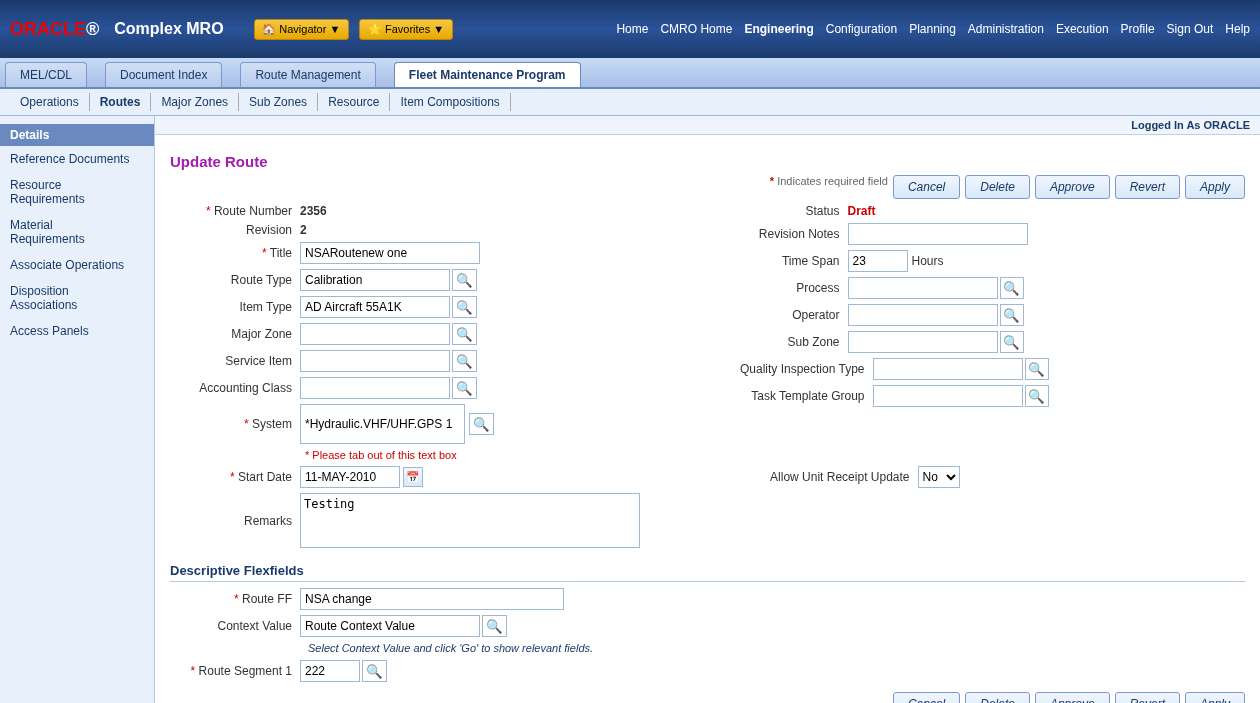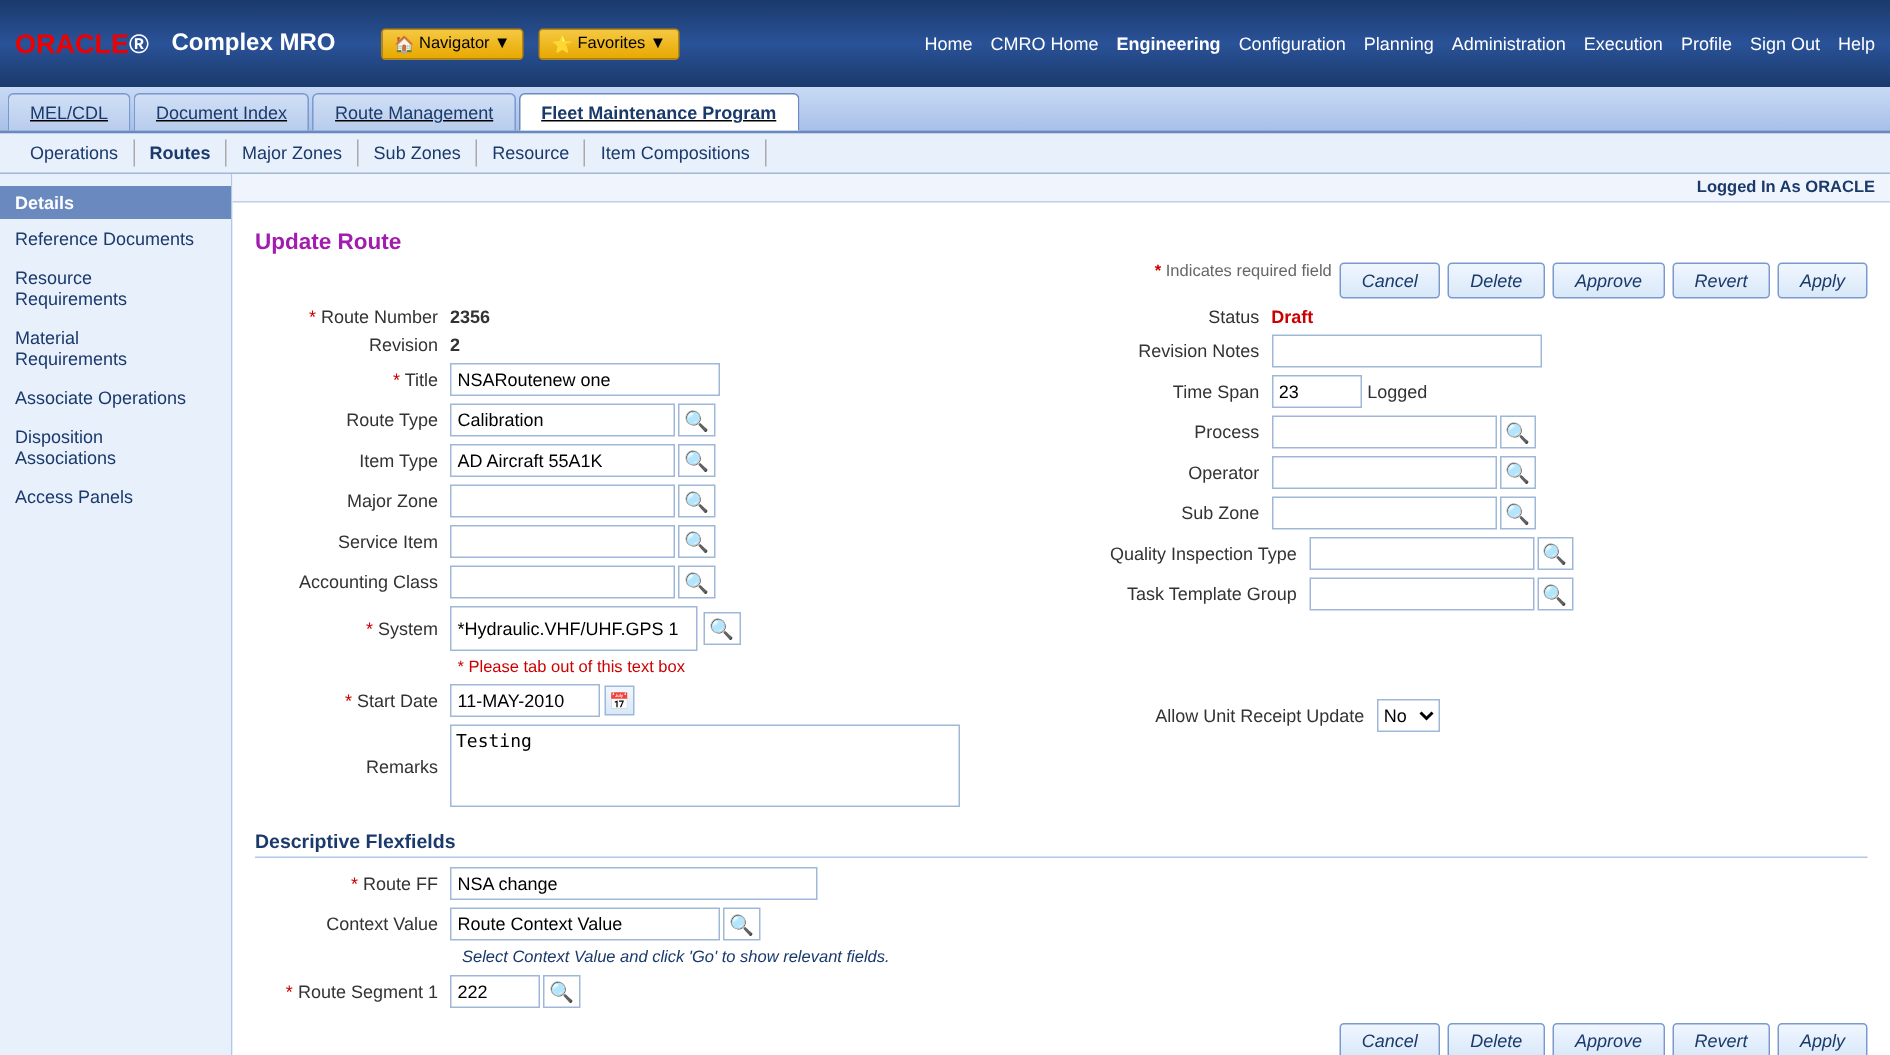--- a/index.html
+++ b/index.html
@@ -59,22 +59,21 @@
       font-weight: bold;
       color: #fff;
     }
 
     
     .tab-bar {
       background: linear-gradient(180deg, #c8daf5 0%, #a8c0e8 100%);
       display: flex;
       padding: 4px 5px 0 5px;
       border-bottom: 2px solid #6a8abf;
-      gap: 2px;
-      text-decoration: underline;
+      gap: 18px;
     }
     .tab {
       padding: 5px 14px;
       background: linear-gradient(180deg, #d0dff5 0%, #b8ccec 100%);
       border: 1px solid #7a9acf;
       border-bottom: none;
       border-radius: 4px 4px 0 0;
       cursor: pointer;
       font-size: 12px;
       color: #1a3a6b;
@@ -316,21 +315,21 @@
 
     .system-row {
       display: flex;
       align-items: center;
       gap: 2px;
     }
     .system-input {
       border: 1px solid #a0b8d8;
       padding: 2px 4px;
       font-size: 12px;
-      height: 30px;
+      height: 40px;
       width: 165px;
       background: white;
     }
   </style>
 </head>
 <body>
 
 <div class="top-header">
   <div class="oracle-logo">
     <span>ORACLE</span>®
@@ -497,21 +496,21 @@
           </div>
 
           <div class="form-row">
             <div class="form-label">Revision Notes</div>
             <input type="text" class="form-input full" value="" style="">
           </div>
 
           <div class="form-row">
             <div class="form-label">Time Span</div>
             <input type="text" class="form-input small" value="23" style="">
-            <span class="hours-label">Logged</span>
+            <span class="hours-label">Hours</span>
           </div>
 
           <div class="form-row">
             <div class="form-label">Process</div>
             <input type="text" class="form-input wide" value="" style="">
             <button class="search-icon-btn">🔍</button>
           </div>
 
           <div class="form-row">
             <div class="form-label">Operator</div>
@@ -549,21 +548,21 @@
           </div>
         </div>
       </div>
 
       <div class="section-title">Descriptive Flexfields</div>
 
       <div>
 
         <div class="form-row">
           <div class="form-label req" style="width:130px;min-width:130px;">Route FF</div>
-          <input type="text" style="width: 245px;" class="form-input" value="NSA change">
+          <input type="text" style="width: 264px;" class="form-input" value="NSA change">
         </div>
 
         <div class="form-row">
           <div class="form-label" style="width:130px;min-width:130px;">Context Value</div>
           <input type="text" style="width: 180px;" class="form-input" value="Route Context Value">
           <button class="search-icon-btn">🔍</button>
         </div>
 
         <div class="context-note">Select Context Value and click 'Go' to show relevant fields.</div>
 

